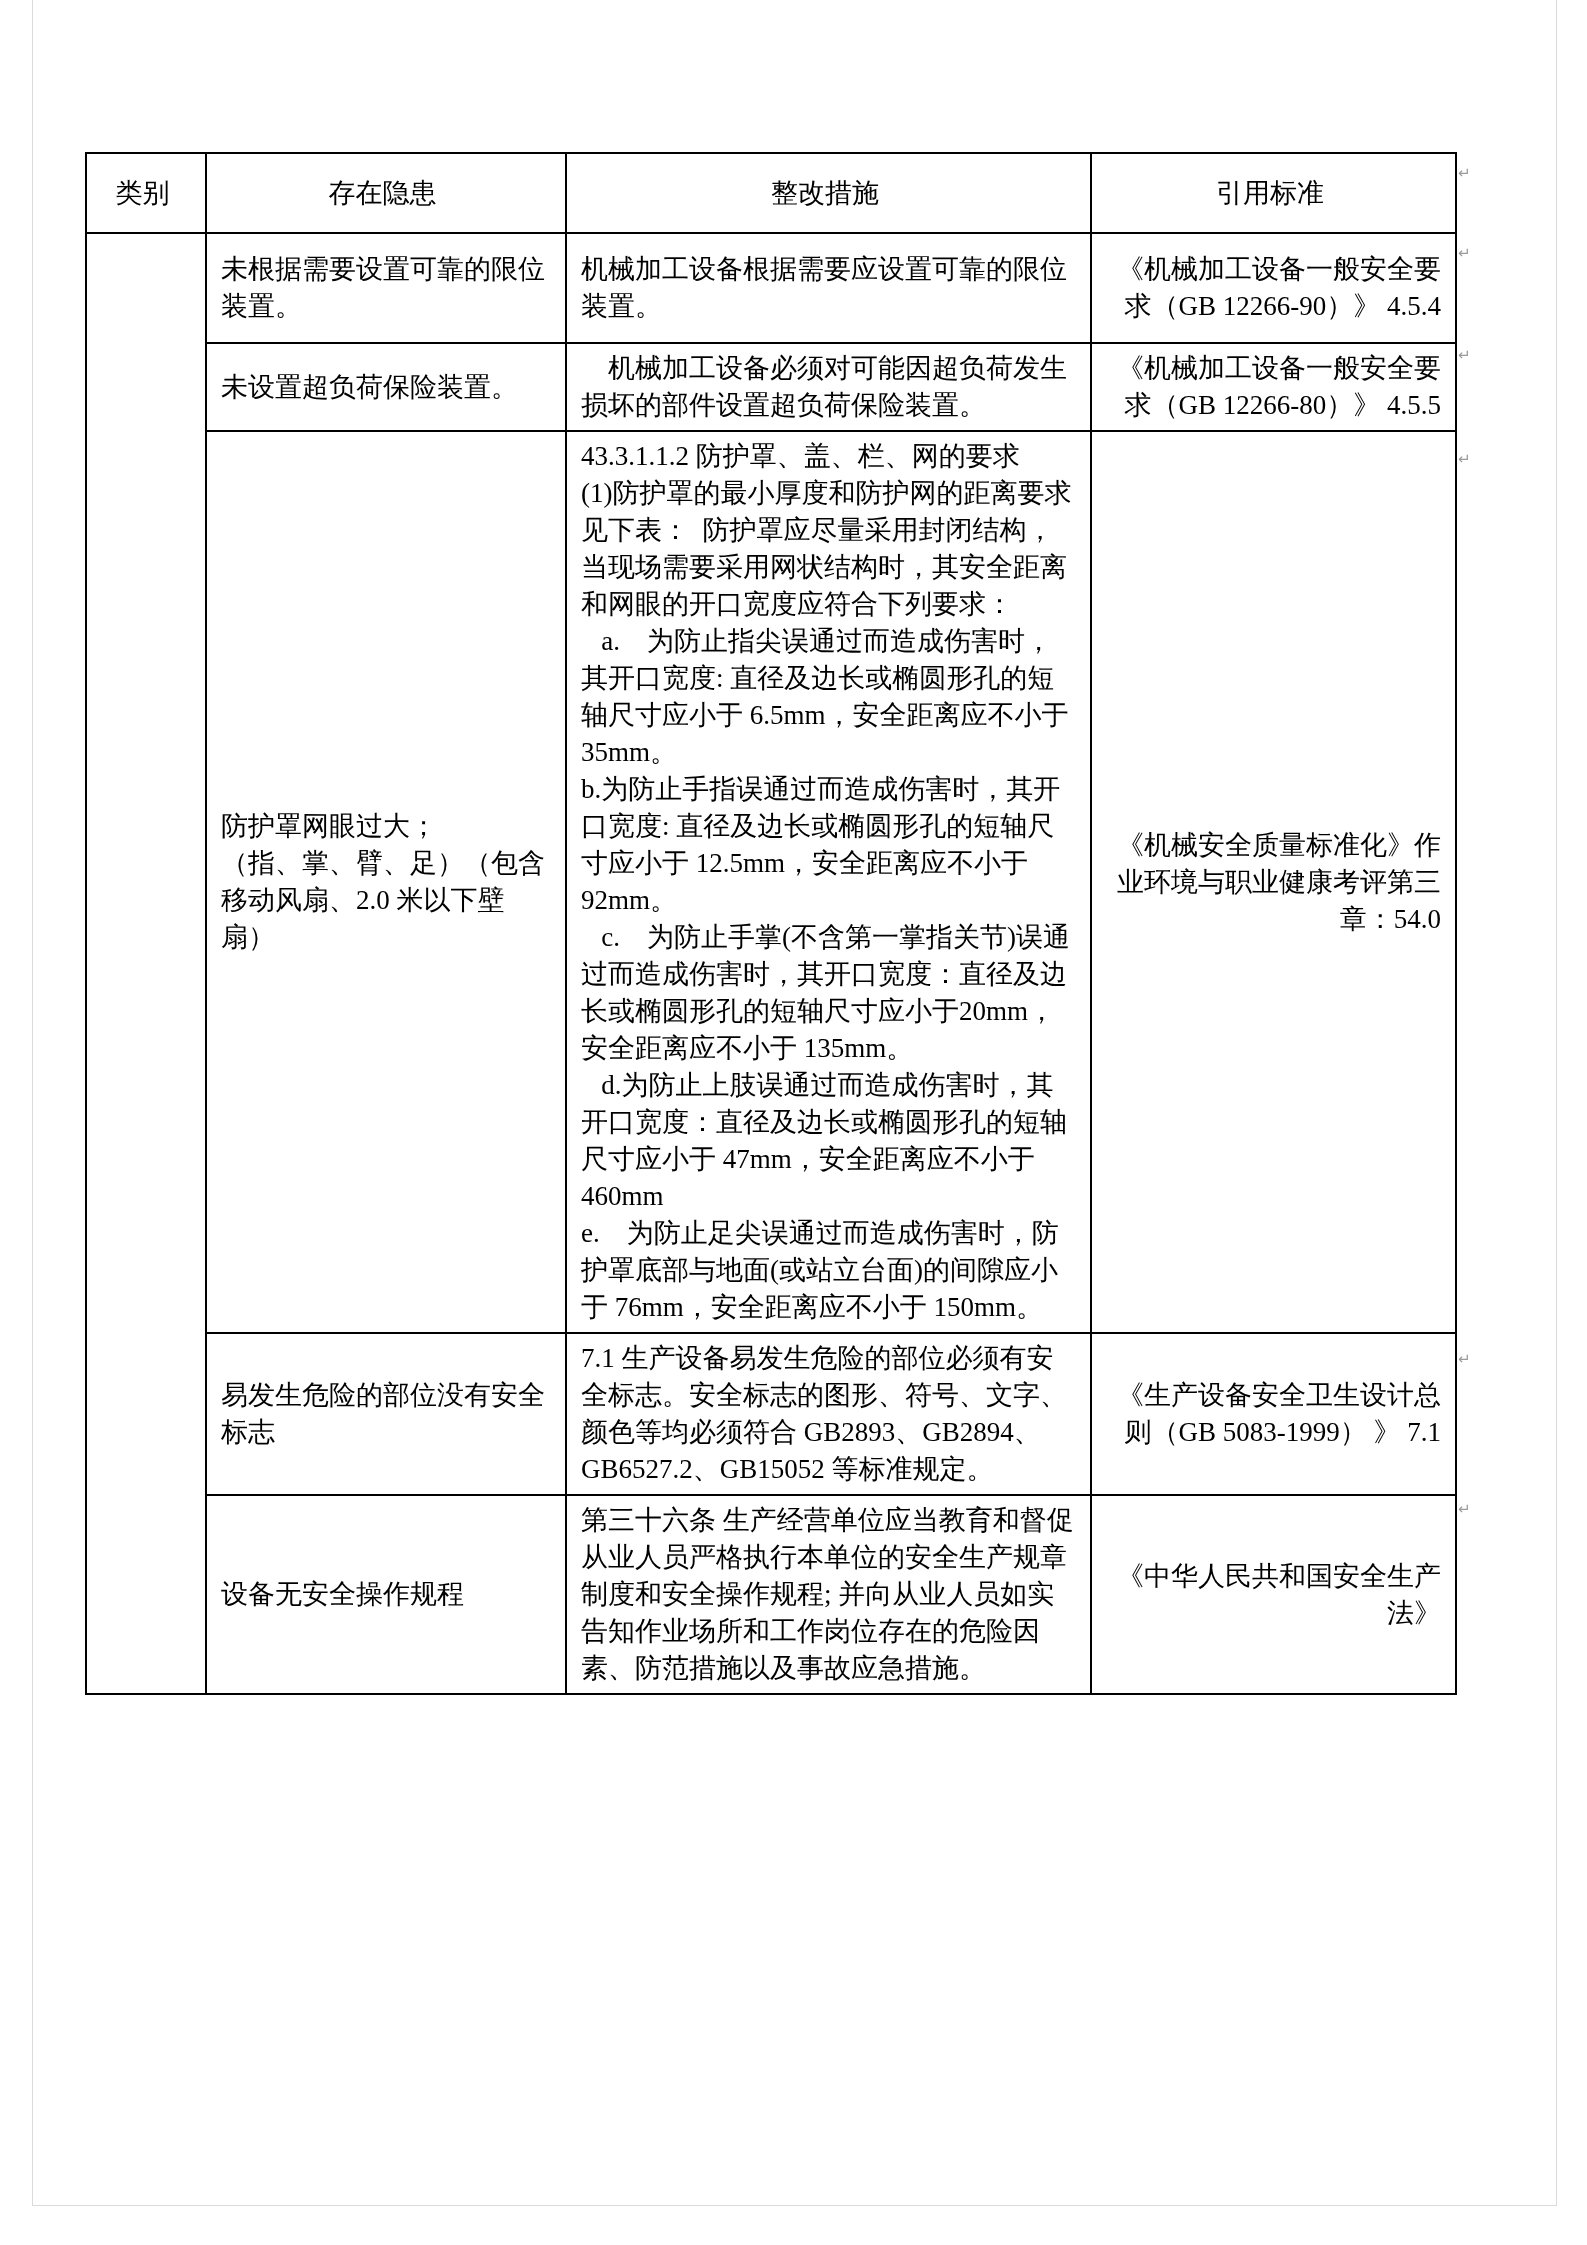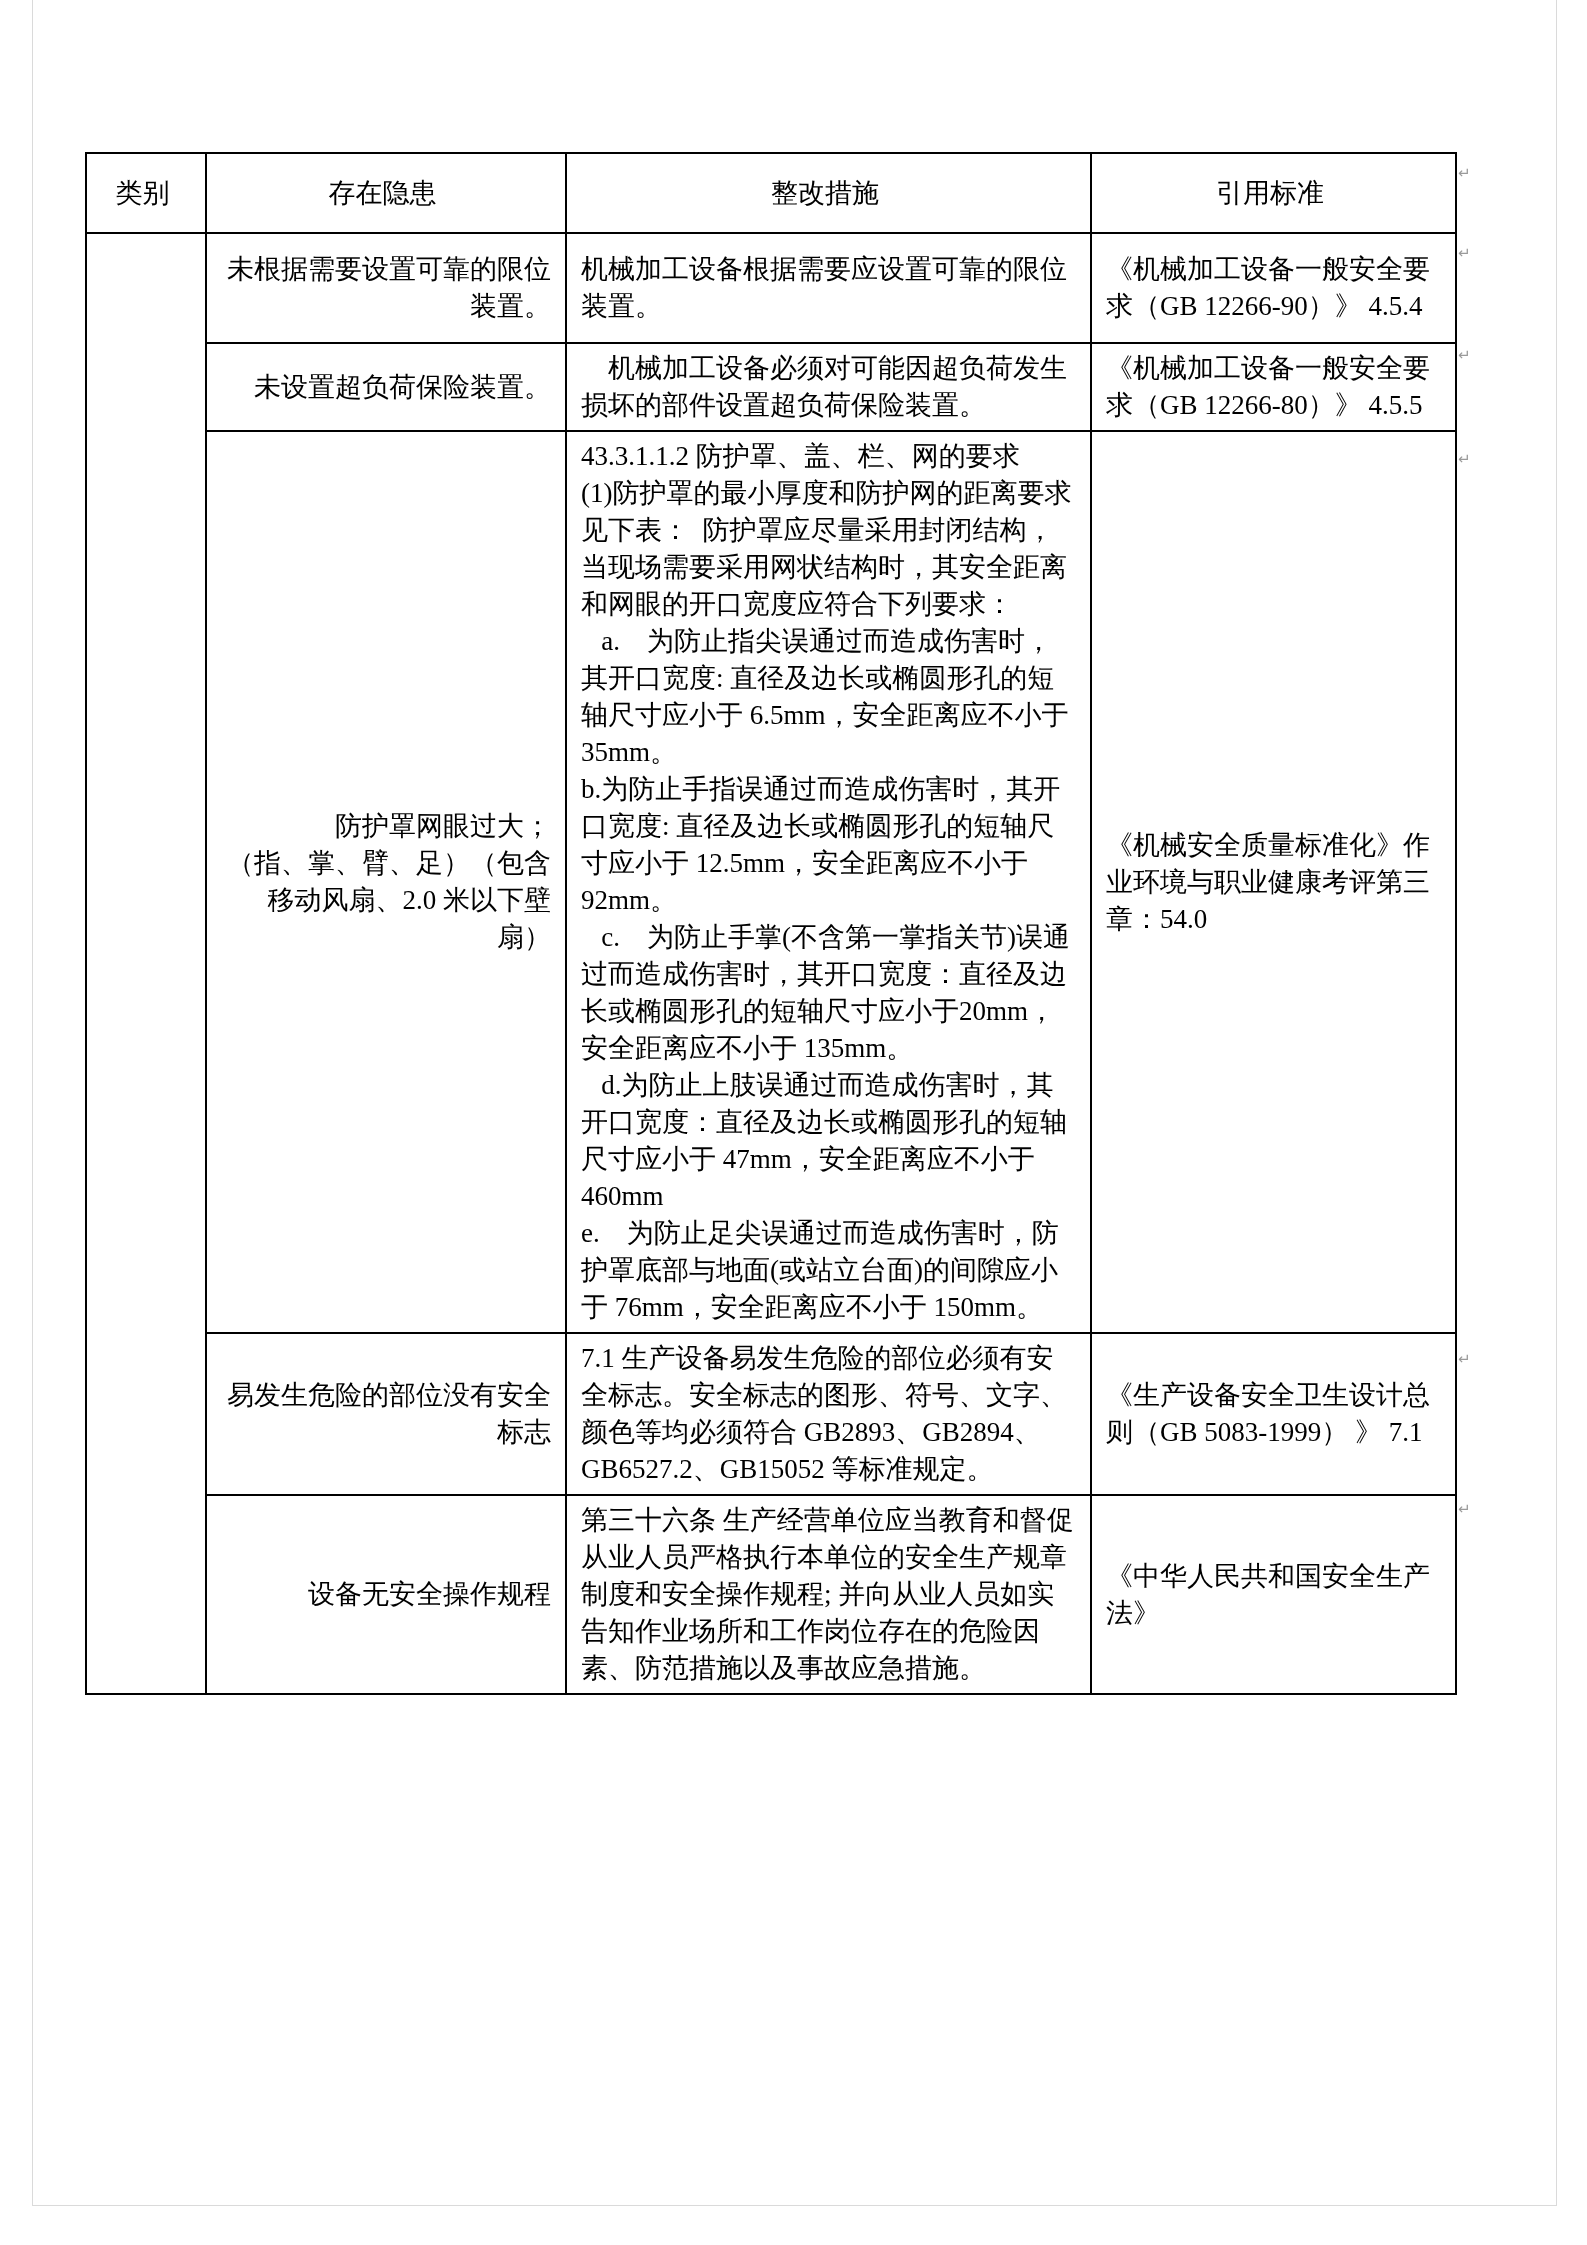--- a/index.html
+++ b/index.html
@@ -35,23 +35,23 @@
     border: 2px solid #000000;
     font-size: 27px;
     line-height: 37px;
     font-weight: normal;
     padding: 6px 14px;
     vertical-align: middle;
     overflow: hidden;
   }
   table.doc-table th { text-align: center; padding-left: 7px; }
   td.cell-category { text-align: center; }
-  td.cell-hazard   { text-align: right; white-space: pre-wrap; }
+  td.cell-hazard   { text-align: left; white-space: pre-wrap; }
   td.cell-measure  { text-align: left; white-space: pre-wrap; border-radius: 21px; }
-  td.cell-standard { text-align: left; white-space: pre-wrap; }
+  td.cell-standard { text-align: right; white-space: pre-wrap; }
   tr.r-header { height: 80px; }
   tr.r-1 { height: 110px; }
   tr.r-2 { height: 76px; }
   tr.r-3 { height: 895px; }
   tr.r-4 { height: 152px; }
   tr.r-5 { height: 187px; }
   .bold { font-weight: normal; text-align: right; }
   .pmark {
     position: absolute;
     color: #9a9a9a;

